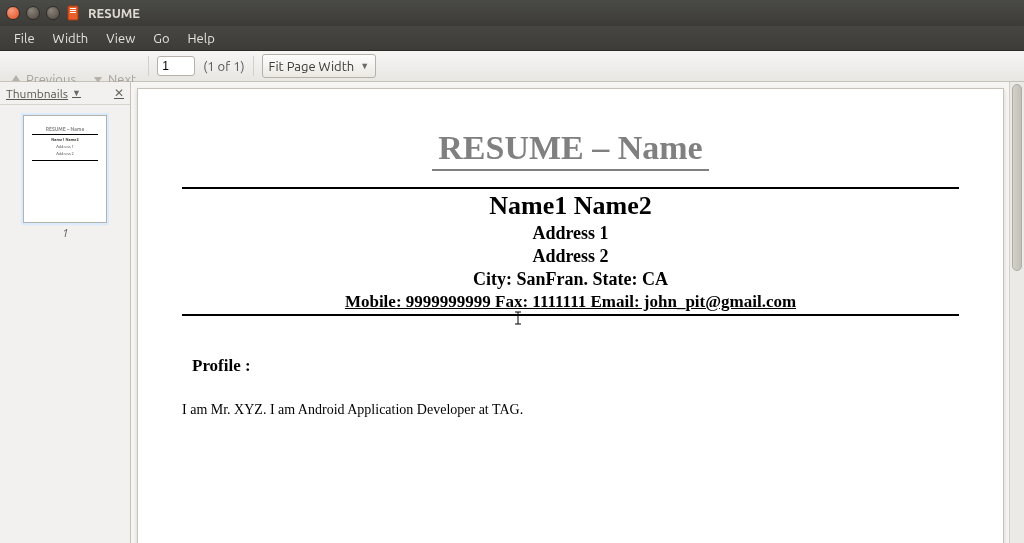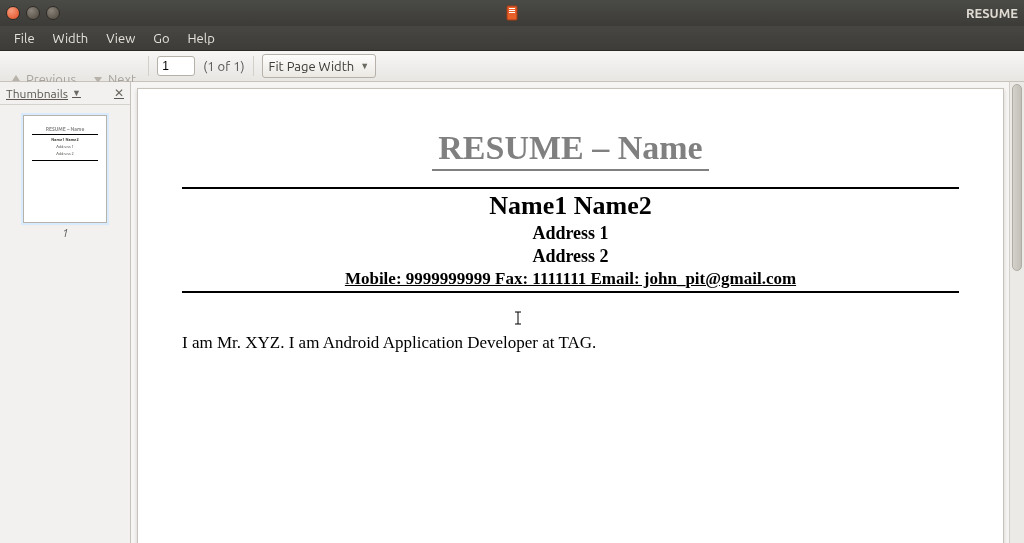--- a/index.html
+++ b/index.html
@@ -16,21 +16,20 @@
 
   
   .titlebar {
     height: 26px;
     background: linear-gradient(to bottom, #4a4a46 0%, #3c3b37 100%);
     display: flex;
     align-items: center;
     padding: 0 6px;
     gap: 6px;
     color: #dfdbd2;
-    justify-content: space-between;
   }
   .window-controls { display: flex; gap: 6px; align-items: center; }
   .wbtn {
     width: 14px; height: 14px; border-radius: 50%;
     background: radial-gradient(circle at 35% 30%, #8a847b 0%, #5e584f 70%);
     border: 1px solid #2e2b26;
     box-sizing: border-box;
   }
   .wbtn.close { background: radial-gradient(circle at 35% 30%, #f59d7f 0%, #e9643b 70%); }
   .title-icon {
@@ -186,21 +185,21 @@
     text-align: center; font-size: 26px; font-weight: bold;
   }
   .doc-line { text-align:center; font-size: 18px; font-weight: bold; margin-top: 2px; }
   .doc-contact {
     text-align:center; font-size: 17px; font-weight: bold;
     text-decoration: underline;
     margin-top: 2px;
   }
   .hr2 { border: none; border-top: 2px solid #000; margin: 2px 0 40px; }
   .profile-h { font-size: 17px; font-weight: bold; margin: 0 0 26px 10px; }
-  .profile-p { font-size: 17px; margin: 0; }
+  .profile-p { font-size: 14px; margin: 0; }
 
   .cursor-caret {
     position:absolute;
     width:12px; height:16px;
     pointer-events:none;
   }
 </style>
 </head>
 <body>
 
@@ -282,22 +281,24 @@
 
   <div class="viewer">
     <div class="page">
       <div class="doc-title-wrap">
         <span class="doc-title">RESUME – Name</span>
       </div>
       <hr class="hr1">
       <div class="doc-name">Name1 Name2</div>
       <div class="doc-line">Address 1</div>
       <div class="doc-line">Address 2</div>
+      <div class="doc-line">City: SanFran. State: CA</div>
       <div class="doc-contact">Mobile: 9999999999 Fax: 1111111 Email: john_pit@gmail.com</div>
       <hr class="hr2">
+      <div class="profile-h">Profile :</div>
       <div class="profile-p">I am Mr. XYZ. I am Android Application Developer at TAG.</div>
 
       <svg class="cursor-caret" style="left:374px; top:221px;" viewBox="0 0 12 16">
         <path d="M5 2 H7 M6 2 V14 M5 14 H7 M3 2 H5 M7 2 H9 M3 14 H5 M7 14 H9" stroke="#000" stroke-width="1" fill="none"></path>
       </svg>
     </div>
     <div class="vscroll">
       <div class="thumb-bar"></div>
     </div>
   </div>

